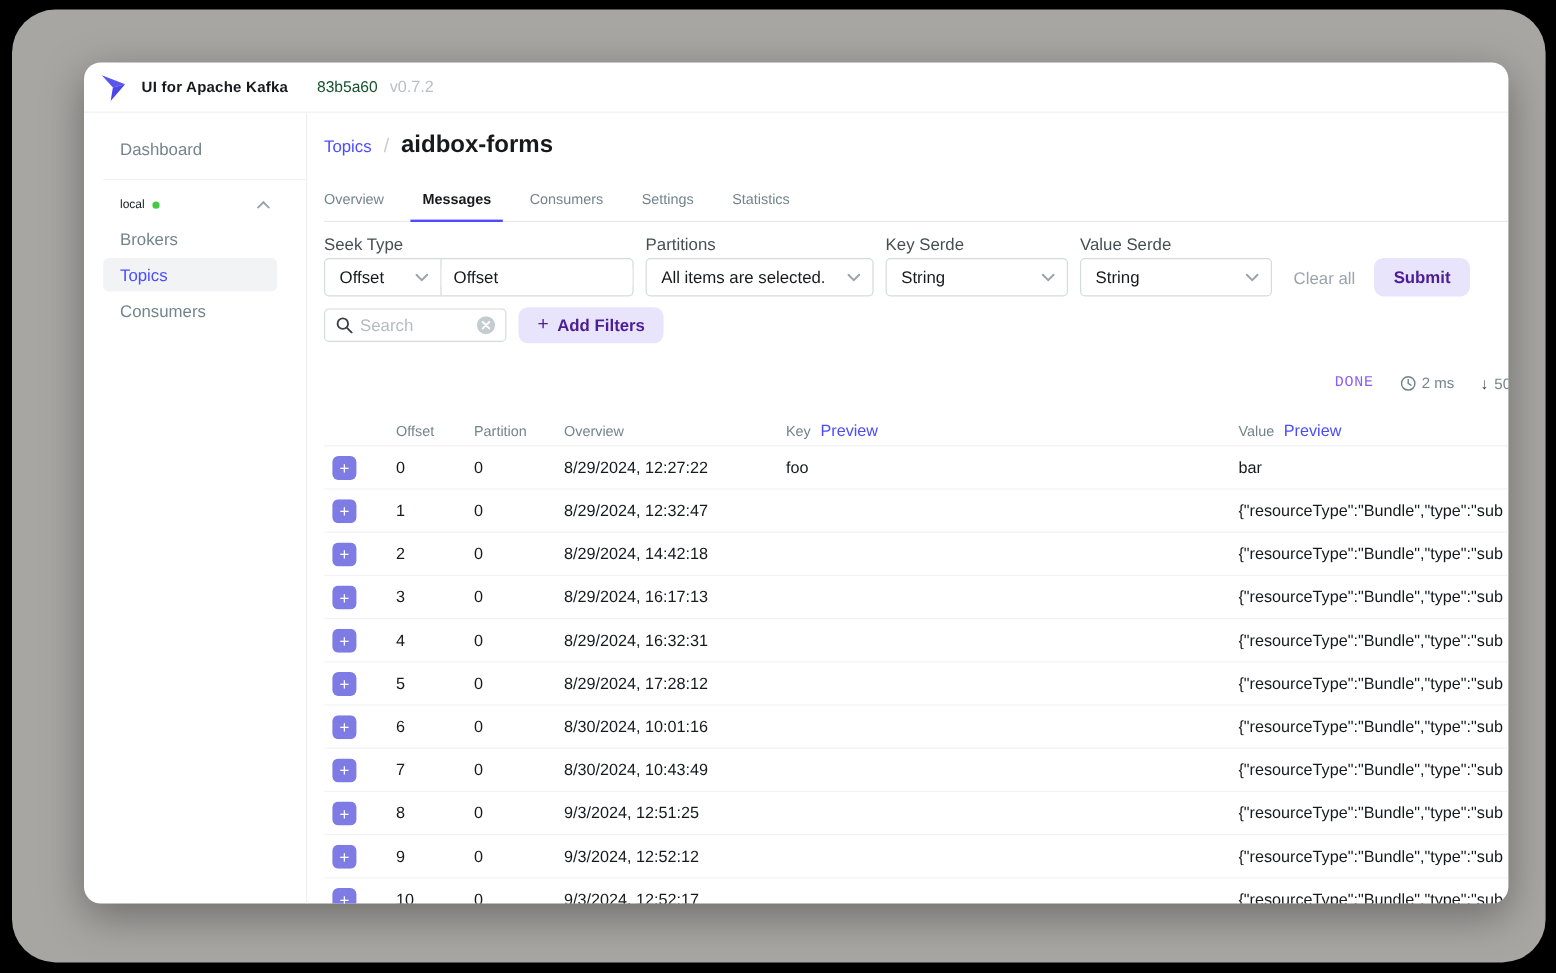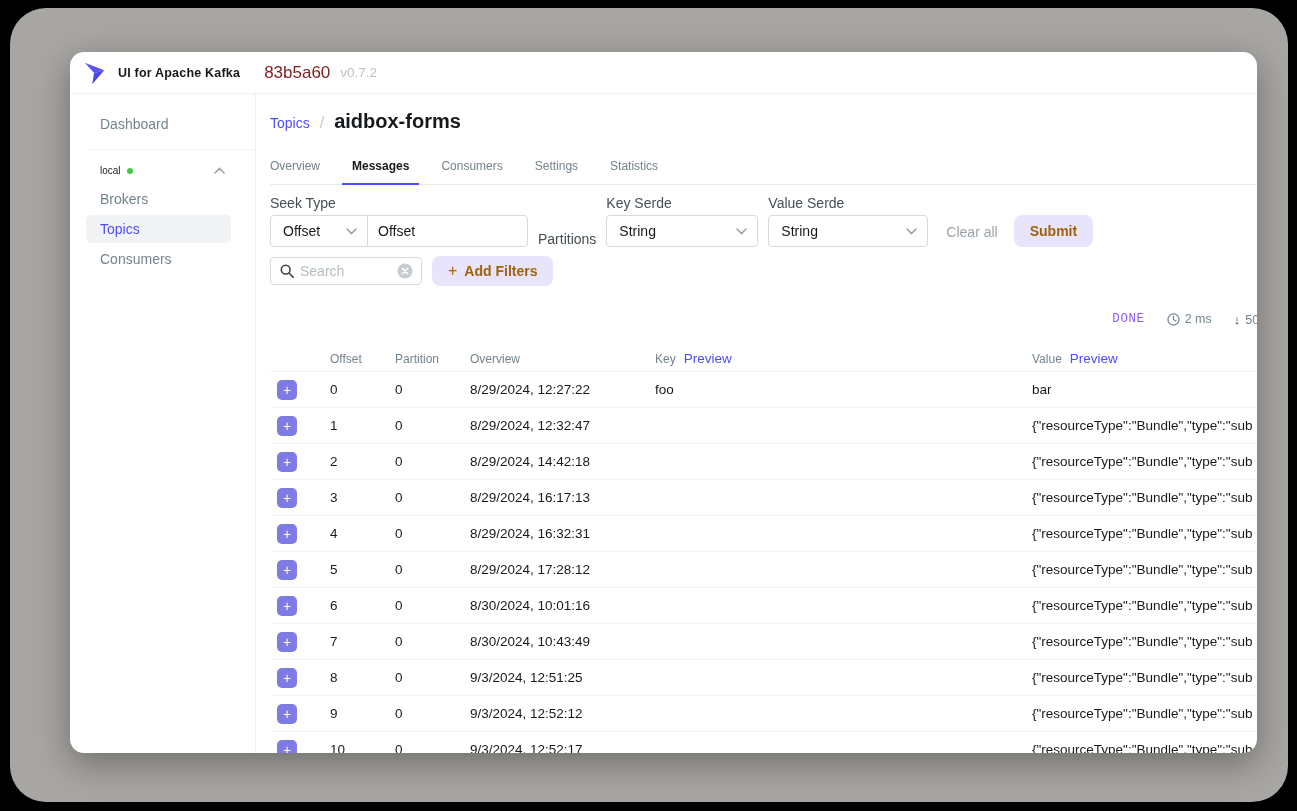--- a/index.html
+++ b/index.html
@@ -9,21 +9,21 @@
                   background:#a8a6a3; border-radius:36px; }
   .window { position:absolute; left:70px; top:52px; width:1187px; height:701px;
             background:#fff; border-radius:14px; overflow:hidden;
             box-shadow:0 10px 35px rgba(0,0,0,.35); }
 
   
   .app-header { height:42px; display:flex; align-items:center; gap:10px;
                 padding:0 18px 0 12px; border-bottom:1px solid #eff0f1; }
   .logo { width:26px; height:26px; flex:0 0 auto; }
   .app-title { font-size:12.5px; font-weight:bold; color:#171a1c; letter-spacing:.2px; margin-right:14px; }
-  .commit-link { font-size:17px; color:#7f1d1d; cursor:pointer; }
+  .commit-link { font-size:13px; color:#14532d; cursor:pointer; }
   .version { font-size:13.5px; color:#b9c0c4; }
 
   .app-body { display:flex; height:659px; }
 
   
   .sidebar { width:186px; flex:0 0 auto; border-right:1px solid #eff0f1; padding-top:14px; }
   .side-item { font-size:14px; color:#73848c; padding:7px 14px; margin:1px 24px 1px 16px;
                border-radius:5px; cursor:pointer; white-space:nowrap; }
   .side-divider { border-top:1px solid #f1f2f3; margin:10px 0 8px 16px; }
   .cluster-row { display:flex; align-items:center; justify-content:space-between;
@@ -54,21 +54,21 @@
   .control { height:32px; border:1px solid #d5dadd; border-radius:4px; background:#fff;
              display:flex; align-items:center; font-size:14px; color:#171a1c; cursor:pointer; }
   .seek-combo { width:258px; }
   .seek-select { width:97px; display:flex; align-items:center; justify-content:space-between;
                  padding:0 10px 0 12px; border-right:1px solid #d5dadd; height:100%; }
   .seek-input { border:none; outline:none; flex:1; font-size:14px; color:#171a1c;
                 padding:0 10px; font-family:"Liberation Sans",sans-serif; min-width:0; }
   .sel { justify-content:space-between; padding:0 10px 0 12px; }
   .w-part { width:190px; } .w-key { width:152px; } .w-val { width:160px; }
   .clear-all { font-size:14px; color:#9aa4aa; margin:0 6px 7px 8px; cursor:pointer; }
-  .btn { height:32px; border:none; border-radius:8px; background:#e8e4fb; color:#a16207;
+  .btn { height:32px; border:none; border-radius:8px; background:#e8e4fb; color:#4c1d95;
          font-size:14px; font-weight:600; padding:0 16px; cursor:pointer;
          font-family:"Liberation Sans",sans-serif; }
 
   .search-row { display:flex; align-items:center; gap:10px; margin-top:9px; }
   .search-box { width:152px; height:28px; border:1px solid #d5dadd; border-radius:4px;
                 display:flex; align-items:center; padding:0 8px 0 9px; gap:6px; }
   .search-box input { border:none; outline:none; flex:1; min-width:0; font-size:14px;
                       color:#171a1c; font-family:"Liberation Sans",sans-serif; }
   .search-box input::placeholder { color:#b4bcc1; }
   .add-filters { display:flex; align-items:center; gap:7px; height:30px; border-radius:8px; }
@@ -158,20 +158,26 @@
               <svg width="11" height="7" viewBox="0 0 11 7" class="chev">
                 <path d="M1 1 L5.5 5.5 L10 1" fill="none" stroke="#9aa4aa" stroke-width="1.6" stroke-linecap="round"></path>
               </svg>
             </div>
             <input class="seek-input" value="Offset" style="">
           </div>
         </div>
 
         <div class="fgroup">
           <span class="flabel">Partitions</span>
+          <div class="control sel w-part">
+            <span>All items are selected.</span>
+            <svg width="11" height="7" viewBox="0 0 11 7" class="chev">
+              <path d="M1 1 L5.5 5.5 L10 1" fill="none" stroke="#9aa4aa" stroke-width="1.6" stroke-linecap="round"></path>
+            </svg>
+          </div>
         </div>
 
         <div class="fgroup">
           <span class="flabel">Key Serde</span>
           <div class="control sel w-key">
             <span>String</span>
             <svg width="11" height="7" viewBox="0 0 11 7" class="chev">
               <path d="M1 1 L5.5 5.5 L10 1" fill="none" stroke="#9aa4aa" stroke-width="1.6" stroke-linecap="round"></path>
             </svg>
           </div>

